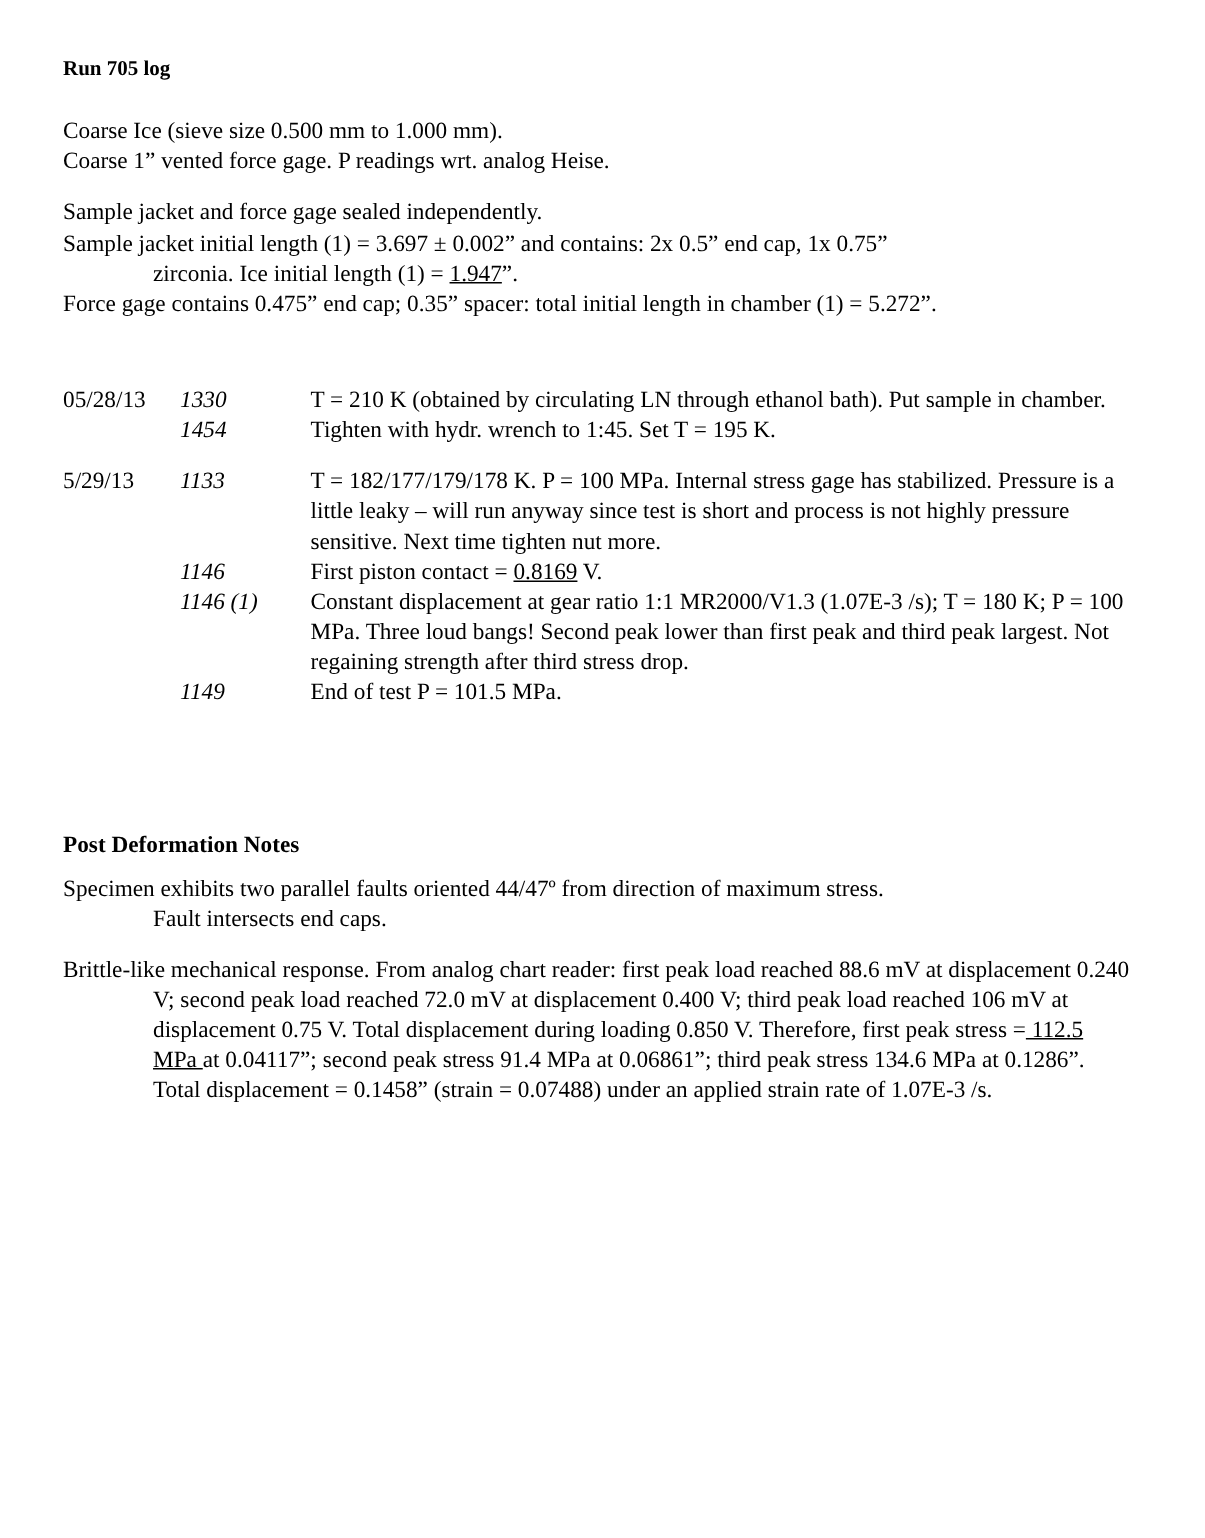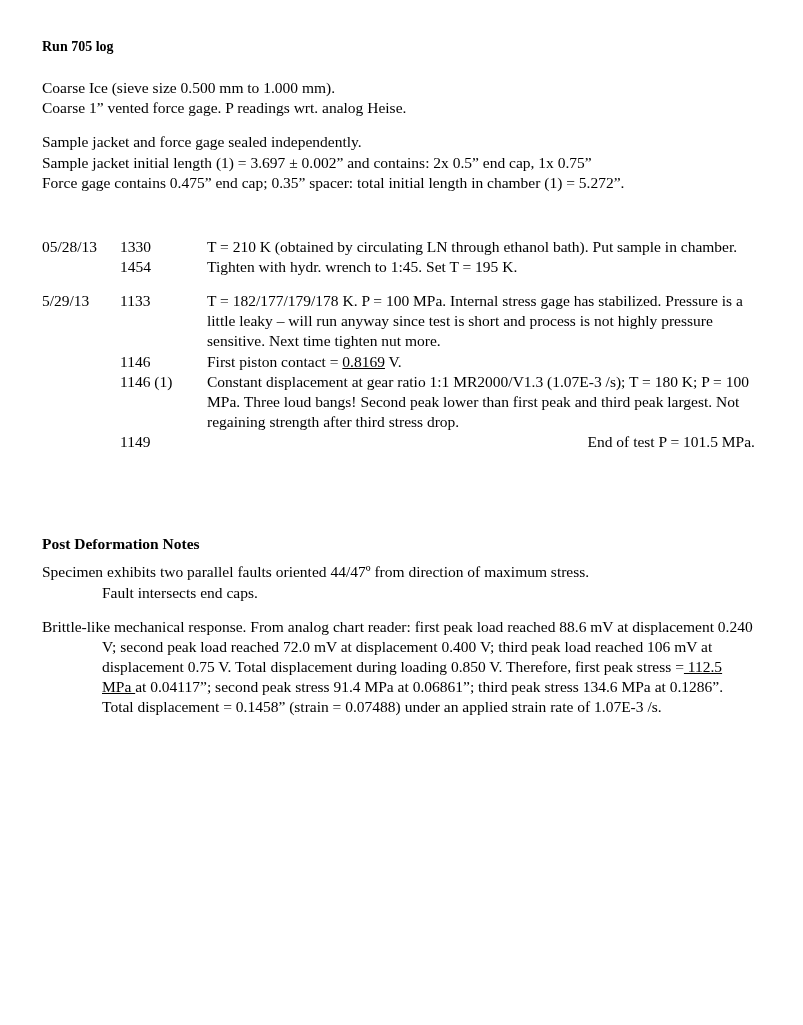--- a/index.html
+++ b/index.html
@@ -42,21 +42,21 @@
   .log {
     width: 100%;
     border-collapse: collapse;
   }
   .log td {
     vertical-align: top;
     padding: 0 0 0 0;
     line-height: 1.30;
   }
   .col-date { width: 78px; white-space: nowrap; }
-  .col-time { width: 87px; white-space: nowrap; }
+  .col-time { width: 87px; white-space: nowrap; font-style: italic; }
   .col-text { }
   .row-space td { padding-top: 14px; }
 
   .section-head {
     font-weight: bold;
     font-size: 15.5px;
     margin: 0 0 8px 0;
   }
   .hang {
     padding-left: 0;
@@ -69,20 +69,21 @@
 
   <h1 class="title">Run 705 log</h1>
 
   <p class="para">Coarse Ice (sieve size 0.500 mm to 1.000 mm).</p>
   <p class="para">Coarse 1” vented force gage. P readings wrt. analog Heise.</p>
 
   <div class="gap-sm"></div>
 
   <p class="para">Sample jacket and force gage sealed independently.</p>
   <p class="para">Sample jacket initial length (1) = 3.697 ± 0.002” and contains: 2x 0.5” end cap, 1x 0.75”</p>
+  <p class="para indent-1"><span>zirconia. Ice initial length (1) = </span><span class="u">1.947</span><span>”.</span></p>
   <p class="para">Force gage contains 0.475” end cap; 0.35” spacer: total initial length in chamber (1) = 5.272”.</p>
 
   <div class="gap-lg"></div>
   <div class="gap-sm"></div>
 
   <table class="log">
     <tbody>
       <tr>
         <td class="col-date">05/28/13</td>
         <td class="col-time">1330</td>
@@ -104,21 +105,21 @@
         <td class="col-text" style="padding-left: 0px;"><span>First piston contact = </span><span class="u">0.8169</span><span> V.</span></td>
       </tr>
       <tr>
         <td class="col-date"></td>
         <td class="col-time">1146 (1)</td>
         <td class="col-text" style="padding-left: 0px;">Constant displacement at gear ratio 1:1 MR2000/V1.3 (1.07E-3 /s); T = 180 K; P = 100 MPa. Three loud bangs! Second peak lower than first peak and third peak largest. Not regaining strength after third stress drop.</td>
       </tr>
       <tr>
         <td class="col-date"></td>
         <td class="col-time">1149</td>
-        <td class="col-text" style="padding-left: 0px; text-align: right;">End of test P = 101.5 MPa.</td>
+        <td class="col-text" style="padding-left: 0px;">End of test P = 101.5 MPa.</td>
       </tr>
     </tbody>
   </table>
 
   <div class="gap-xl"></div>
   <div class="gap-md"></div>
 
   <h2 class="section-head">Post Deformation Notes</h2>
 
   <p class="para">Specimen exhibits two parallel faults oriented 44/47º from direction of maximum stress.</p>

